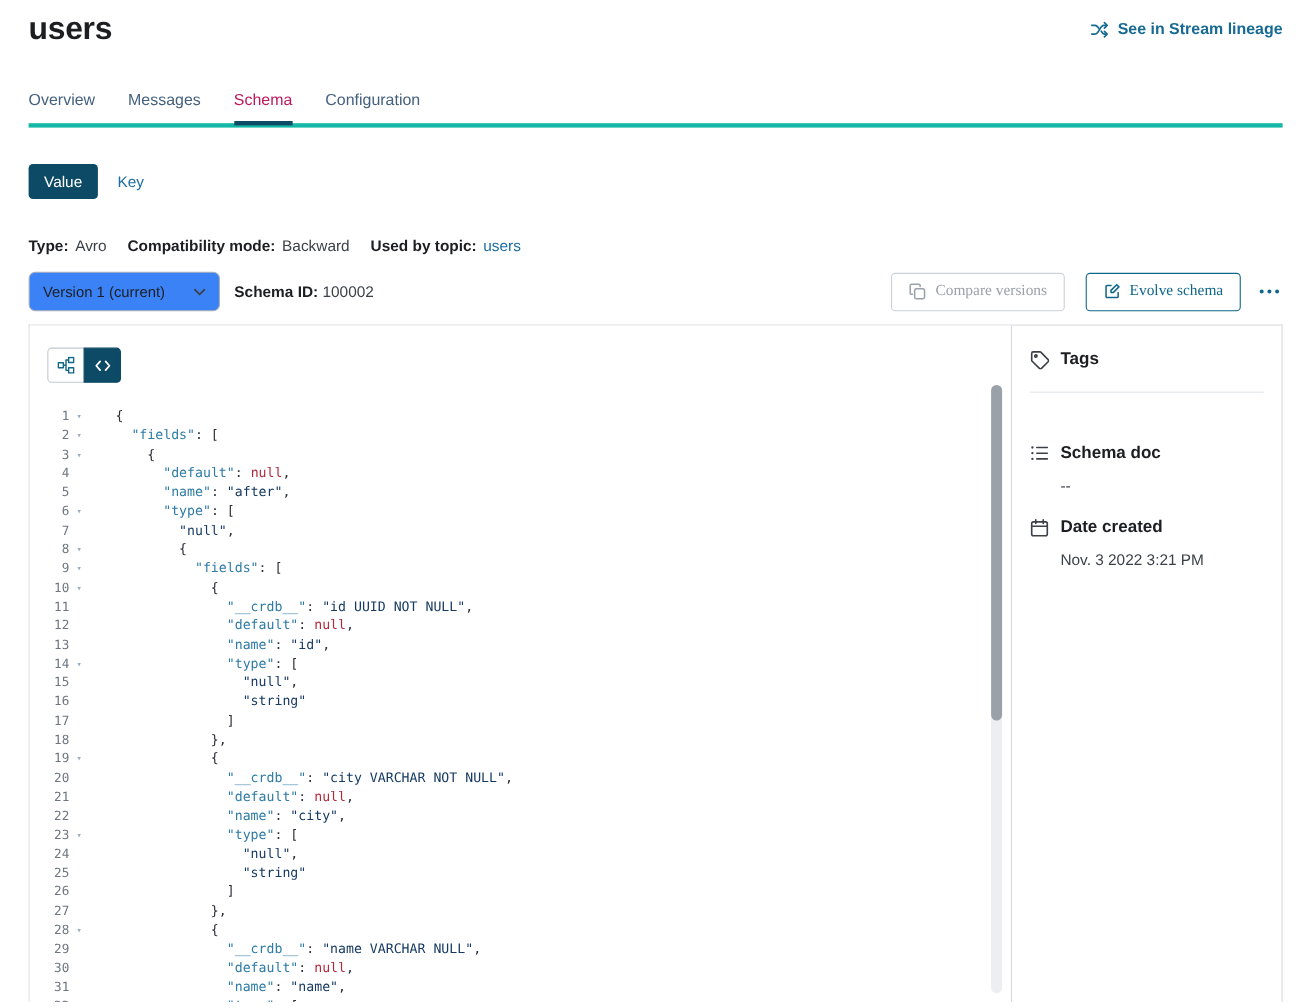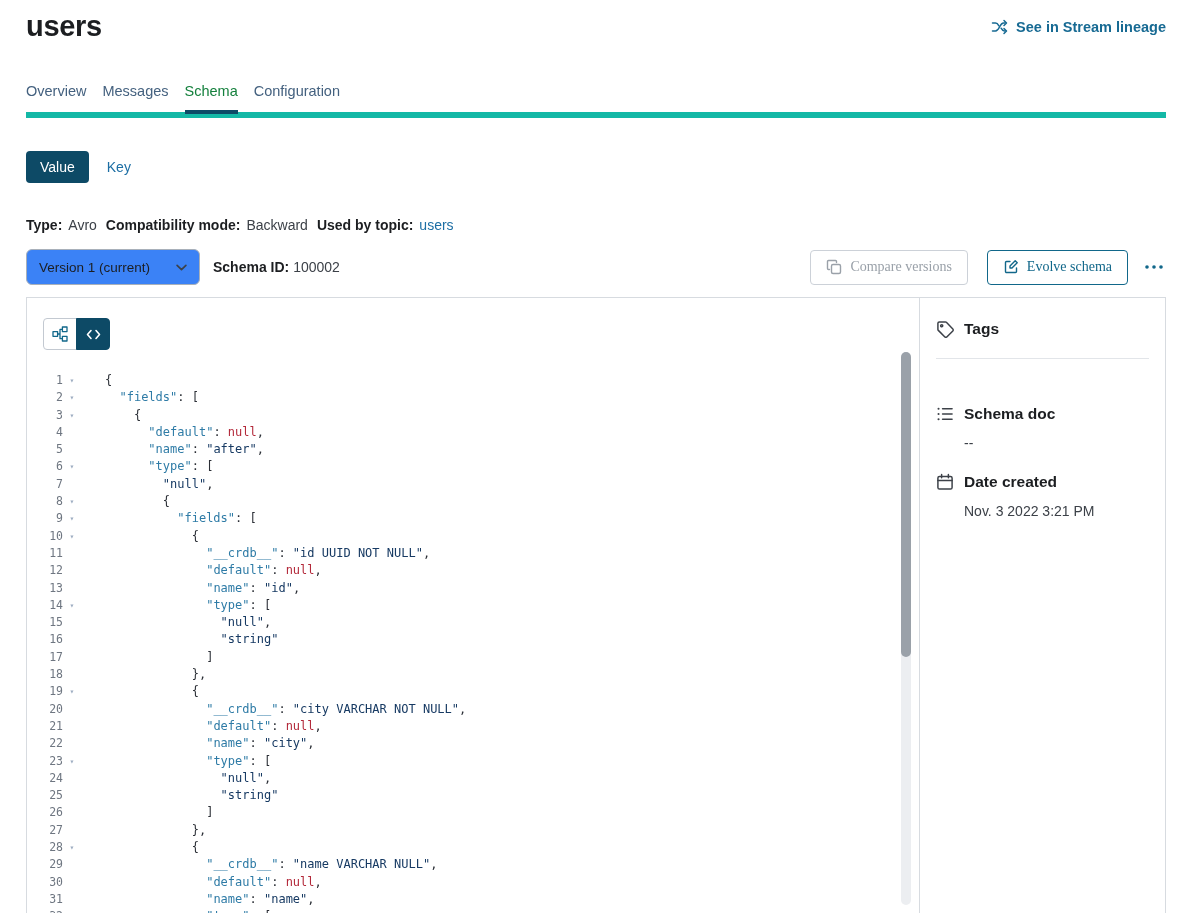--- a/index.html
+++ b/index.html
@@ -9,35 +9,35 @@
     font-family: "Liberation Sans", sans-serif;
   }
   .page { padding: 10px 23px 0 26px; }
 
   
   .hdr { display: flex; justify-content: space-between; align-items: center; }
   .hdr h1 { font-size: 29px; font-weight: 700; letter-spacing: -0.3px; }
   .lineage { display: flex; align-items: center; gap: 7px; color: #176a93; font-size: 14.5px; font-weight: 600; cursor: pointer; }
 
   
-  .tabs { display: flex; gap: 16px; margin-top: 40px; border-bottom: 6px solid #14b8a6; }
+  .tabs { display: flex; gap: 30px; margin-top: 40px; border-bottom: 4px solid #14b8a6; }
   .tab { font-size: 14.5px; color: #44617f; padding-bottom: 13px; cursor: pointer; position: relative; }
-  .tab.active { color: #15803d; font-weight: 500; }
+  .tab.active { color: #be185d; font-weight: 500; }
   .tab.active::after { content: ""; position: absolute; left: 0; right: 0; bottom: -2px; height: 4px; background: #0d4a66; }
 
   
   .seg { margin-top: 33px; display: flex; align-items: flex-end; }
   .seg-value { background: #0d4a66; color: #fff; font-size: 14px; padding: 8px 14px; border-radius: 4px; border: none; cursor: pointer; font-family: inherit; }
   .seg-key { background: none; border: none; color: #1c6ea4; font-size: 14px; padding: 8px 18px; cursor: pointer; font-family: inherit; }
 
   
   .meta { margin-top: 34px; display: flex; align-items: center; font-size: 14px; color: #3c4148; }
   .m-label { font-weight: 700; color: #1c1e21; }
   .m-value { margin-left: 6px; }
-  .m-gap { margin-left: 9px; }
+  .m-gap { margin-left: 19px; }
   .m-link { color: #1c6ea4; cursor: pointer; }
 
   
   .controls { margin-top: 16px; display: flex; align-items: center; }
   .version-select { width: 174px; height: 36px; border: 1px solid #a8b0ba; border-radius: 6px; background: #3b82f6; display: flex; align-items: center; justify-content: space-between; padding: 0 12px; font-size: 13.5px; cursor: pointer; color: #1c1e21; }
   .schema-id { margin-left: 13px; font-size: 14px; color: #3c4148; }
   .schema-id b { color: #1c1e21; font-weight: 700; }
   .spacer { flex: 1; }
   .btn { display: flex; align-items: center; gap: 8px; height: 35px; padding: 0 15px; border-radius: 4px; background: #fff; font-size: 14px; cursor: pointer; border: 1px solid; font-family: Liberation Serif, serif; }
   .btn-compare { border-color: #ccd1d8; color: #9aa1a9; }

